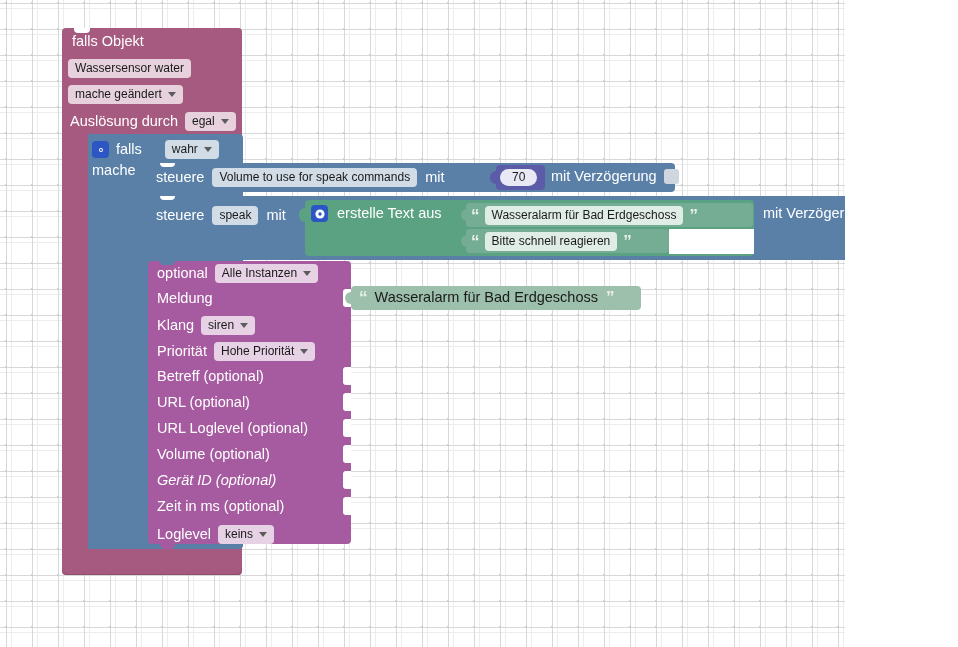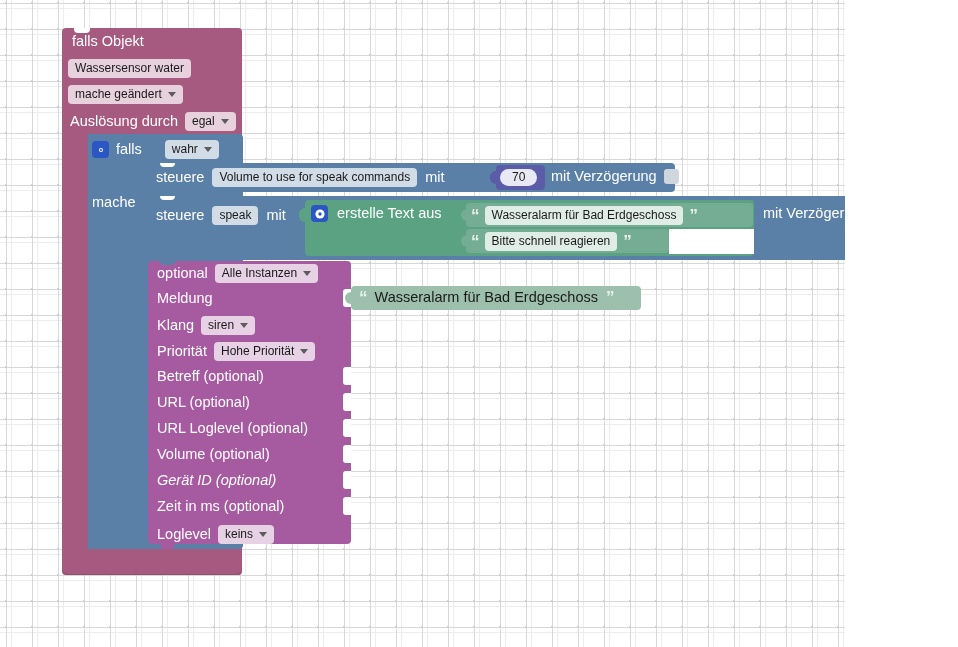--- a/index.html
+++ b/index.html
@@ -174,21 +174,21 @@
         <path d="M12 8a4 4 0 100 8 4 4 0 000-8zm0 6.2A2.2 2.2 0 1112 9.8a2.2 2.2 0 010 4.4z"></path>
         <path d="M21 13.6v-3.2l-2.3-.4a6.9 6.9 0 00-.7-1.7l1.3-1.9-2.2-2.2-1.9 1.3a6.9 6.9 0 00-1.7-.7L13.6 2.5h-3.2l-.4 2.3a6.9 6.9 0 00-1.7.7L6.4 4.2 4.2 6.4l1.3 1.9a6.9 6.9 0 00-.7 1.7l-2.3.4v3.2l2.3.4c.16.6.4 1.16.7 1.7l-1.3 1.9 2.2 2.2 1.9-1.3c.54.3 1.1.54 1.7.7l.4 2.3h3.2l.4-2.3c.6-.16 1.16-.4 1.7-.7l1.9 1.3 2.2-2.2-1.3-1.9c.3-.54.54-1.1.7-1.7l2.3-.4z" opacity="0"></path>
         <path d="M19.4 12a7.4 7.4 0 00-.09-1.1l1.86-1.45-1.8-3.1-2.2.88a7.5 7.5 0 00-1.9-1.1L14.9 4h-3.6l-.37 2.13a7.5 7.5 0 00-1.9 1.1l-2.2-.88-1.8 3.1L6.9 10.9A7.4 7.4 0 006.8 12c0 .37.03.74.09 1.1l-1.86 1.45 1.8 3.1 2.2-.88c.57.46 1.21.84 1.9 1.1L11.3 20h3.6l.37-2.13a7.5 7.5 0 001.9-1.1l2.2.88 1.8-3.1-1.86-1.45c.06-.36.09-.73.09-1.1z" opacity="0"></path>
       </svg>
     </span>
     <span class="lbl">falls</span>
     <span style="display:inline-block;width:9px;"></span>
     <span class="field dd">wahr</span>
   </div>
 
-  <div class="row" style="left:92px; top:163px;margin-top:32px;">
+  <div class="row" style="left:92px; top:163px;">
     <span class="lbl">mache</span>
   </div>
 
   <div class="blk blue" style="left:148px; top:163px; width:527px; height:29px; border-radius:4px;"></div>
   <div class="blk" style="left:160px; top:163px; width:15px; height:4px; background:#ffffff; border-radius:0 0 4px 4px;"></div>
 
   <div class="row" style="left:156px; top:168px; gap:8px;">
     <span class="lbl">steuere</span>
     <span class="field">Volume to use for speak commands</span>
     <span class="lbl">mit</span>

